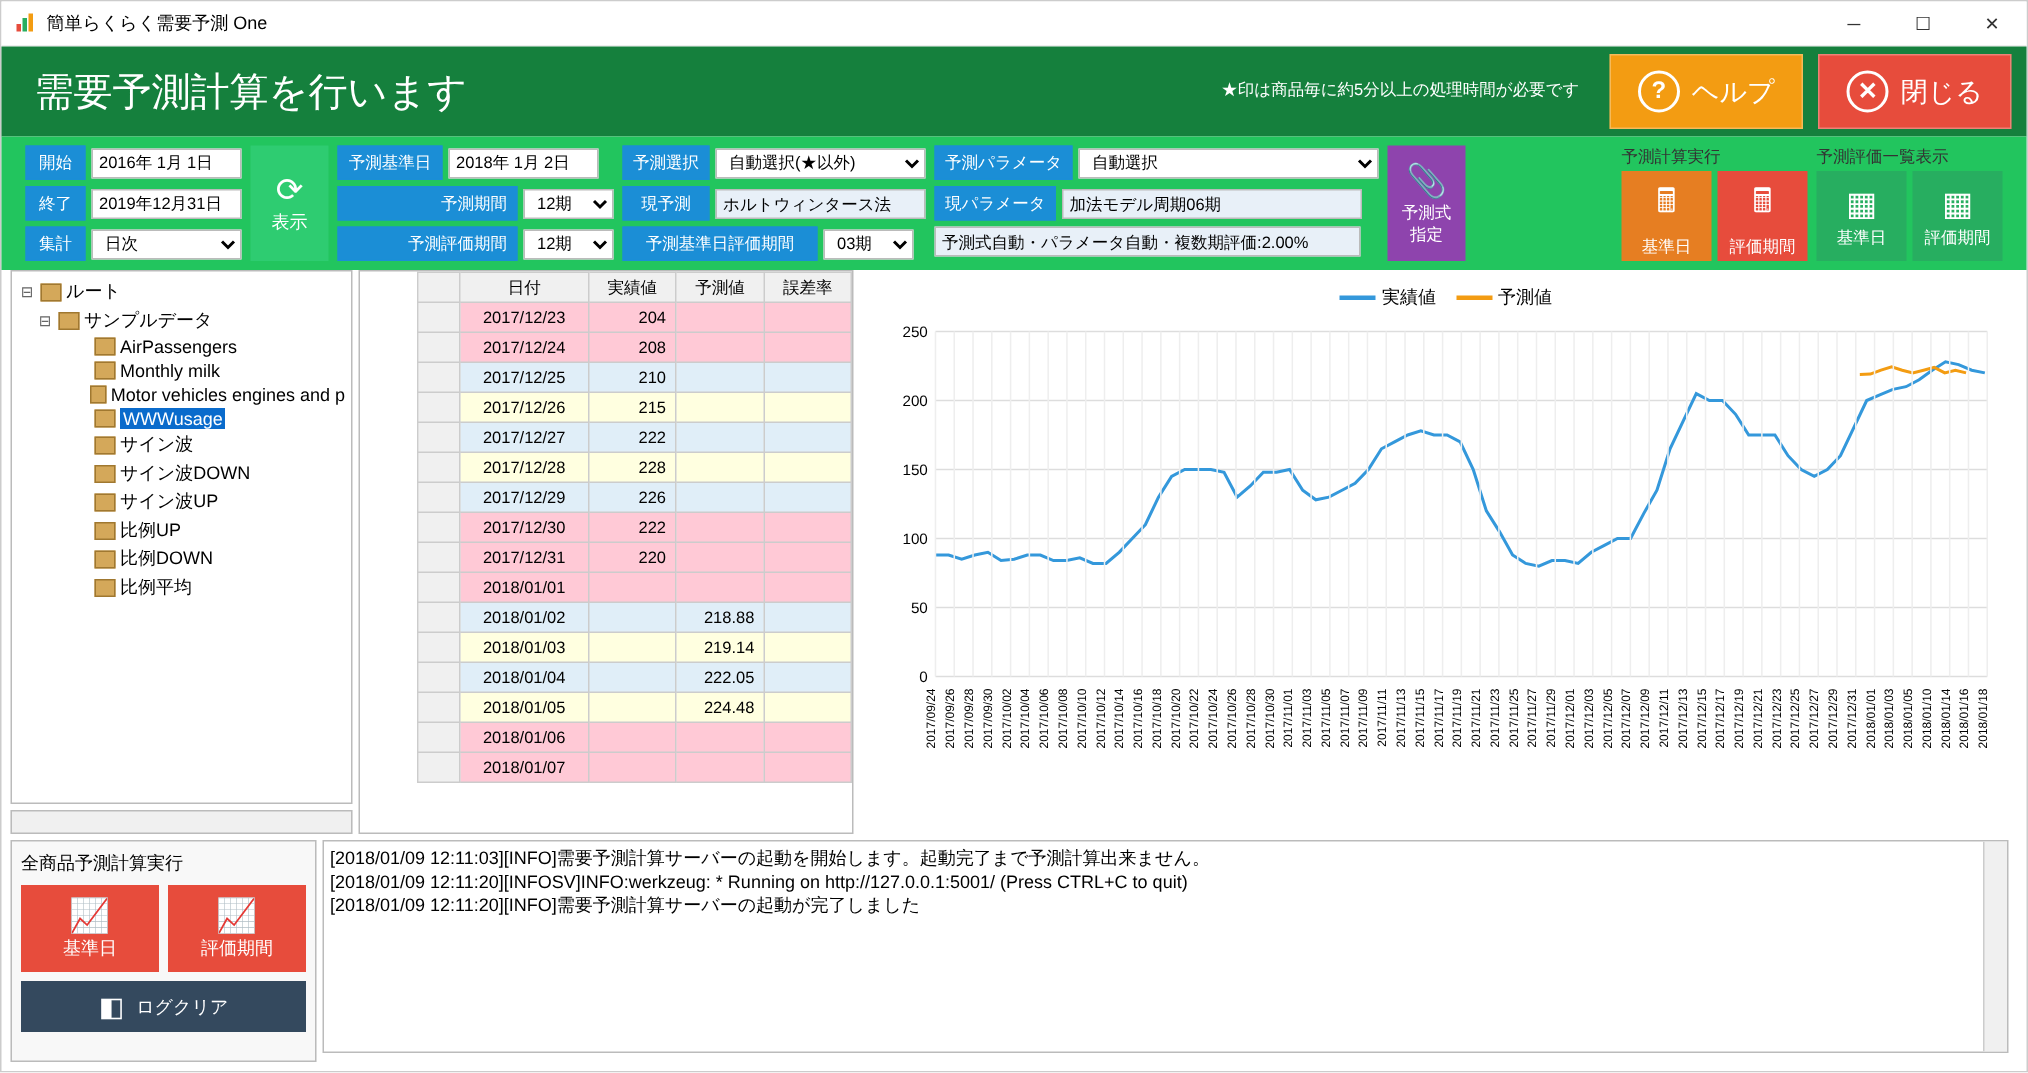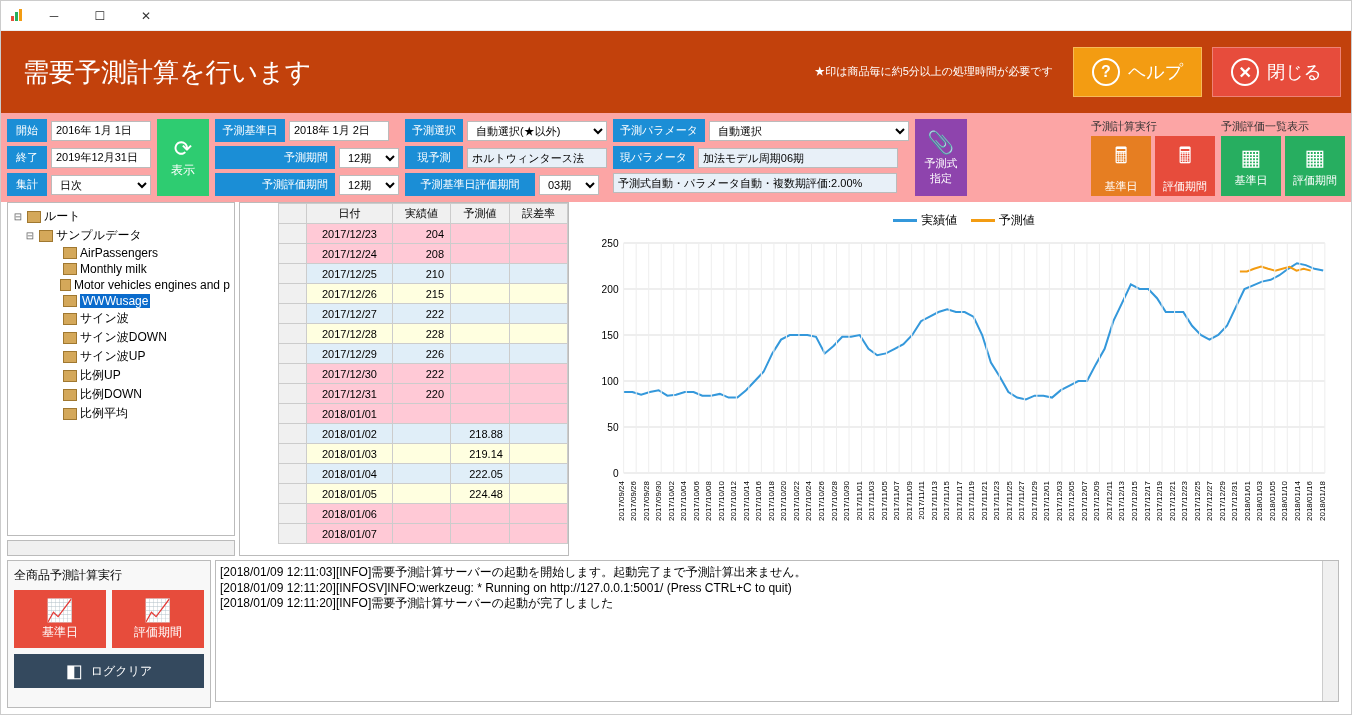--- a/index.html
+++ b/index.html
@@ -3,30 +3,30 @@
 <meta charset="utf-8">
 <style>
 * { box-sizing: border-box; margin: 0; padding: 0; font-family: "Meiryo", "MS PGothic", sans-serif; }
 body { background: #fff; font-size: 12px; overflow: hidden; }
 .window { width: 1352px; height: 715px; display: flex; flex-direction: column; border: 1px solid #ccc; }
 .titlebar { height: 30px; display: flex; align-items: center; padding: 0 0 0 8px; background: #fff; border-bottom: 1px solid #eee; }
 .titlebar .logo { margin-right: 6px; }
 .titlebar .title { flex: 1; font-size: 12px; }
 .titlebar .winbtn { width: 46px; height: 30px; display: flex; align-items: center; justify-content: center; color: #333; }
 
-.banner { background: #c2410c; color: #fff; display: flex; align-items: center; padding: 16px 10px; gap: 10px; }
+.banner { background: #15803d; color: #fff; display: flex; align-items: center; padding: 5px 10px; gap: 10px; }
 .banner-title { font-size: 26px; font-weight: 300; flex-shrink: 0; padding-left: 12px; }
 .banner-spacer { flex: 1; }
 .banner-note { font-size: 11px; line-height: 1.4; padding-right: 10px; }
 .banner .bigbtn { display: flex; align-items: center; gap: 8px; padding: 10px 18px; font-size: 18px; color: #fff; border: 1px solid rgba(255,255,255,0.3); }
 .help-btn { background: #f39c12; }
 .close-btn { background: #e74c3c; }
 .circ-icon { width: 28px; height: 28px; border: 2.5px solid #fff; border-radius: 50%; display: flex; align-items: center; justify-content: center; font-weight: bold; font-size: 16px; }
 
-.toolbar { background: #fca5a5; padding: 6px 6px; display: flex; gap: 6px; align-items: stretch; }
+.toolbar { background: #22c55e; padding: 6px 16px; display: flex; gap: 6px; align-items: stretch; }
 .tb-group { display: flex; flex-direction: column; gap: 4px; }
 .tb-row { display: flex; gap: 4px; align-items: center; }
 .lbl-blue { background: #1b8ed6; color: #fff; font-size: 11px; padding: 3px 6px; min-width: 40px; text-align: center; border: 1px solid #1b8ed6; }
 .sel { background: #fff; border: 1px solid #bbb; font-size: 11px; padding: 2px 4px; height: 20px; }
 .wide1 { width: 100px; }
 .wide2 { width: 140px; }
 .wide3 { width: 60px; }
 
 .btn-green { background: #2ecc71; color: #fff; display: flex; flex-direction: column; align-items: center; justify-content: center; width: 52px; font-size: 12px; }
 .btn-purple { background: #8e44ad; color: #fff; display: flex; flex-direction: column; align-items: center; justify-content: center; width: 52px; font-size: 11px; }
@@ -88,20 +88,21 @@
 <div class="window">
 
   <div class="titlebar">
     <span class="logo">
       <svg width="16" height="16">
           <rect x="2" y="10" width="3" height="5" fill="#e74c3c"></rect>
           <rect x="6" y="6" width="3" height="9" fill="#27ae60"></rect>
           <rect x="10" y="3" width="3" height="12" fill="#f39c12"></rect>
         </svg>
     </span>
+    <span class="title">簡単らくらく需要予測 One</span>
     <div class="winbtn">─</div>
     <div class="winbtn">☐</div>
     <div class="winbtn">✕</div>
   </div>
 
   <div class="banner">
     <div class="banner-title">需要予測計算を行います</div>
     <div class="banner-spacer"></div>
     <div class="banner-note">
       <div>★印は商品毎に約5分以上の処理時間が必要です</div>

